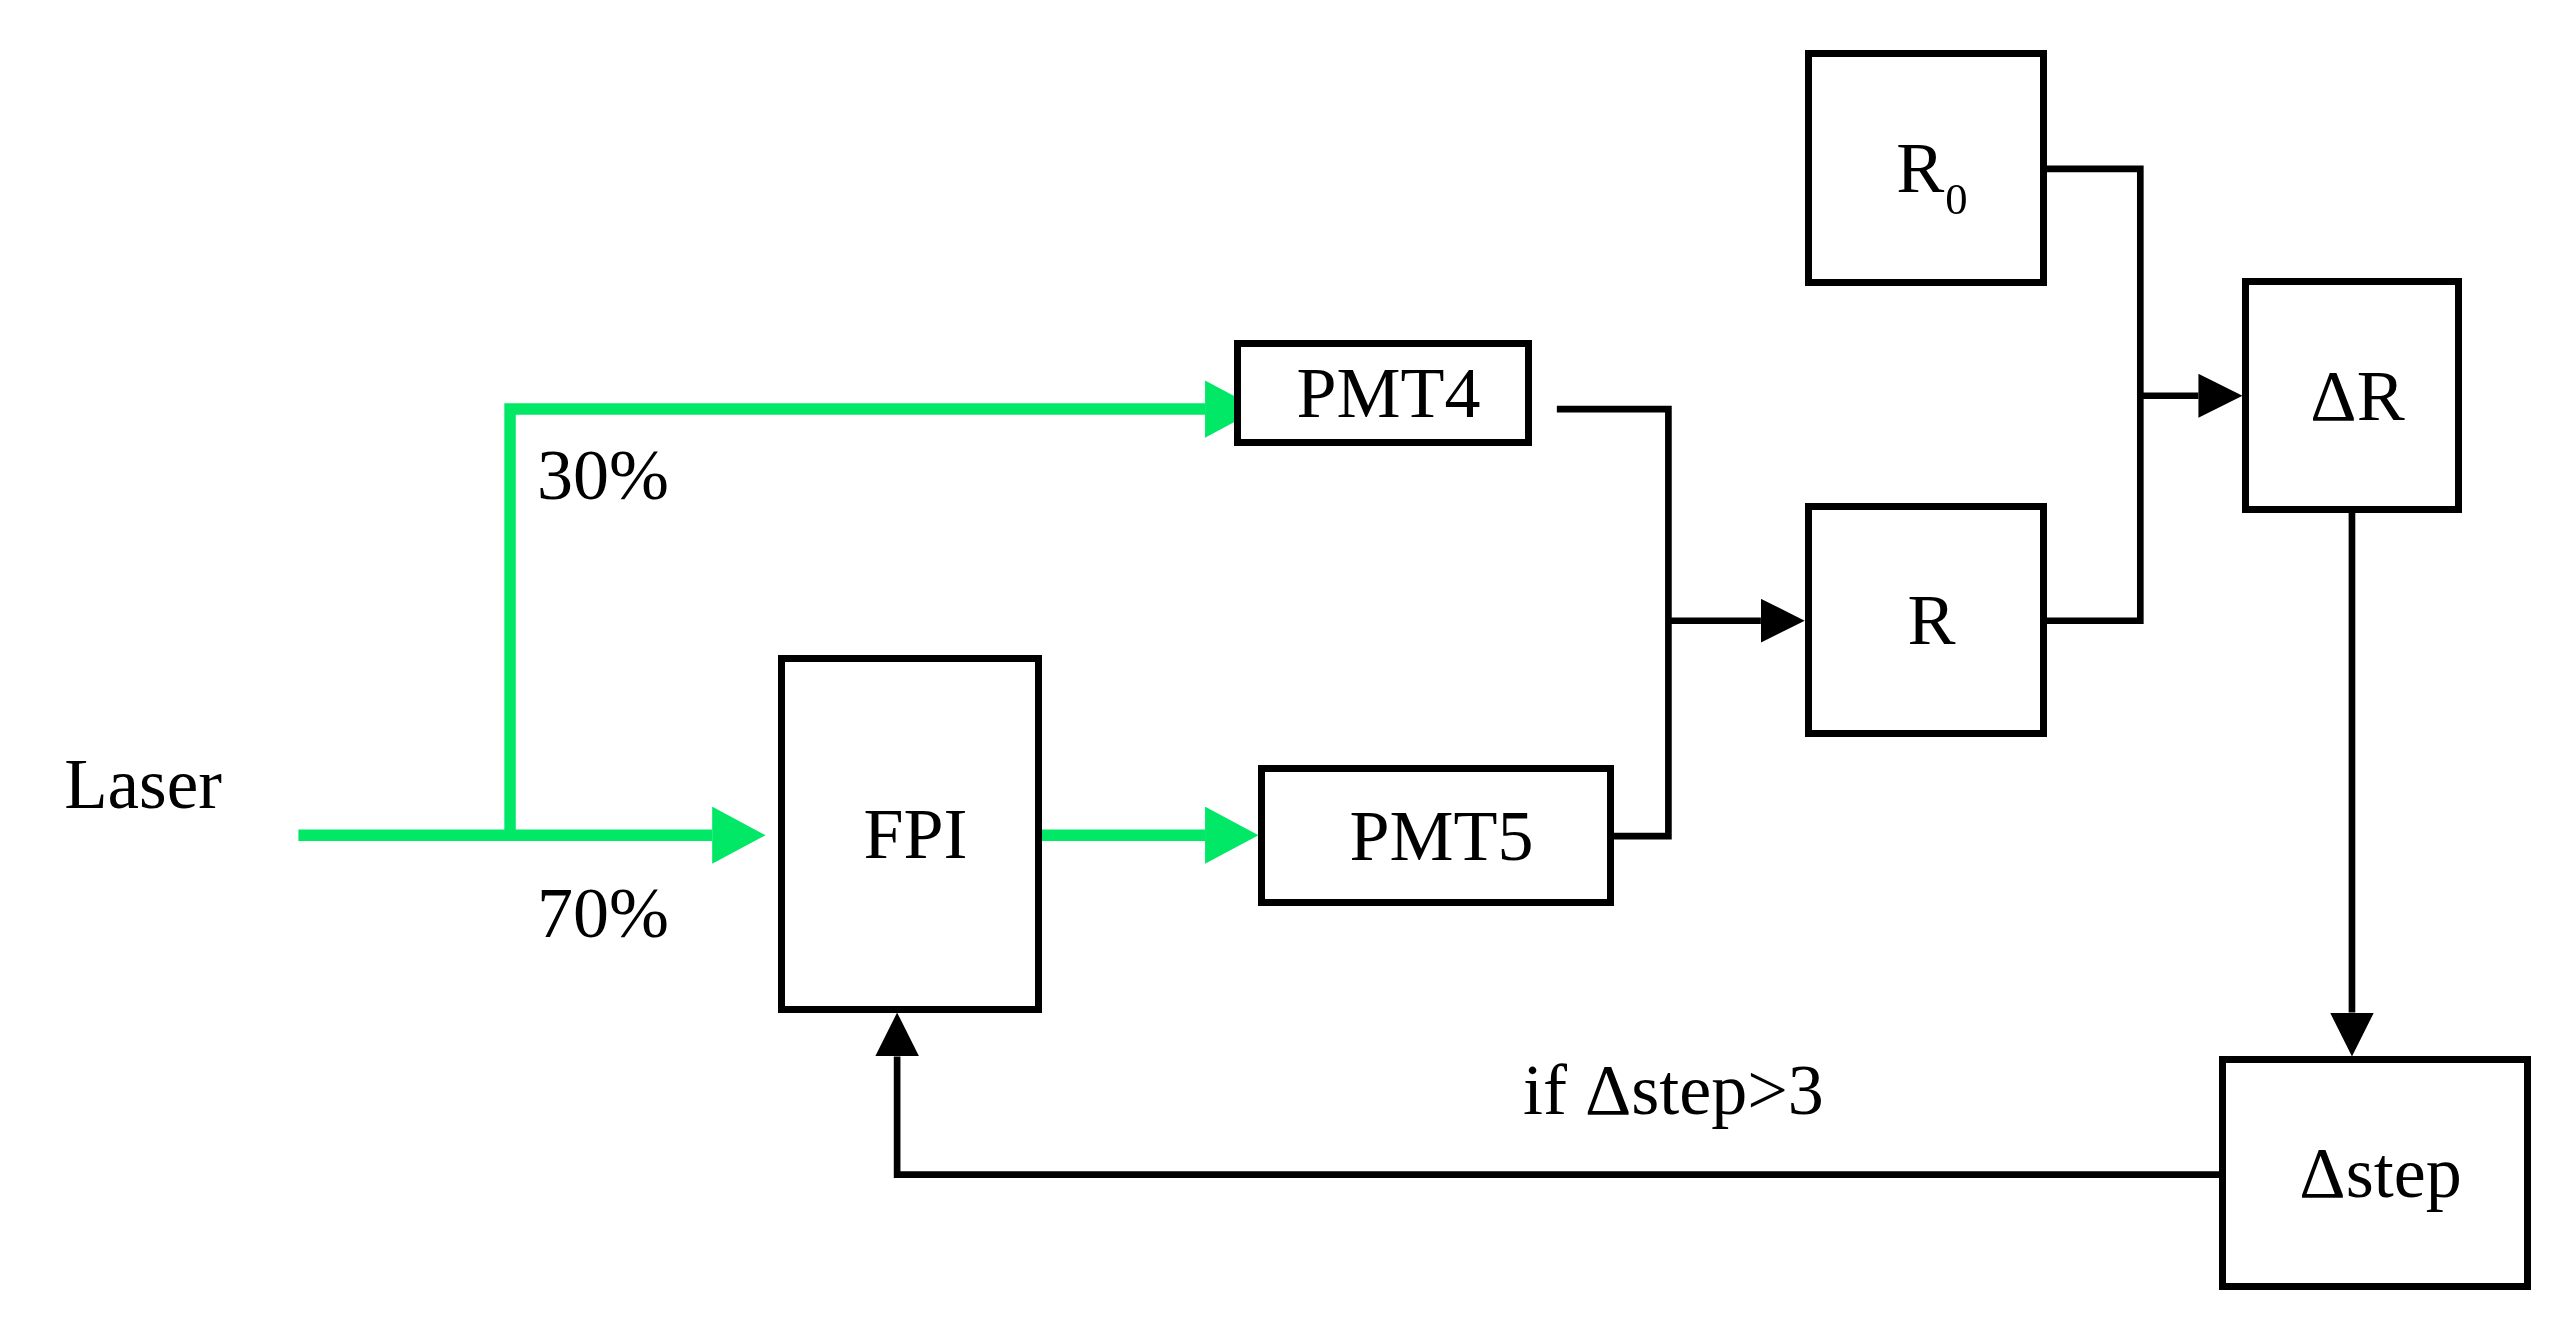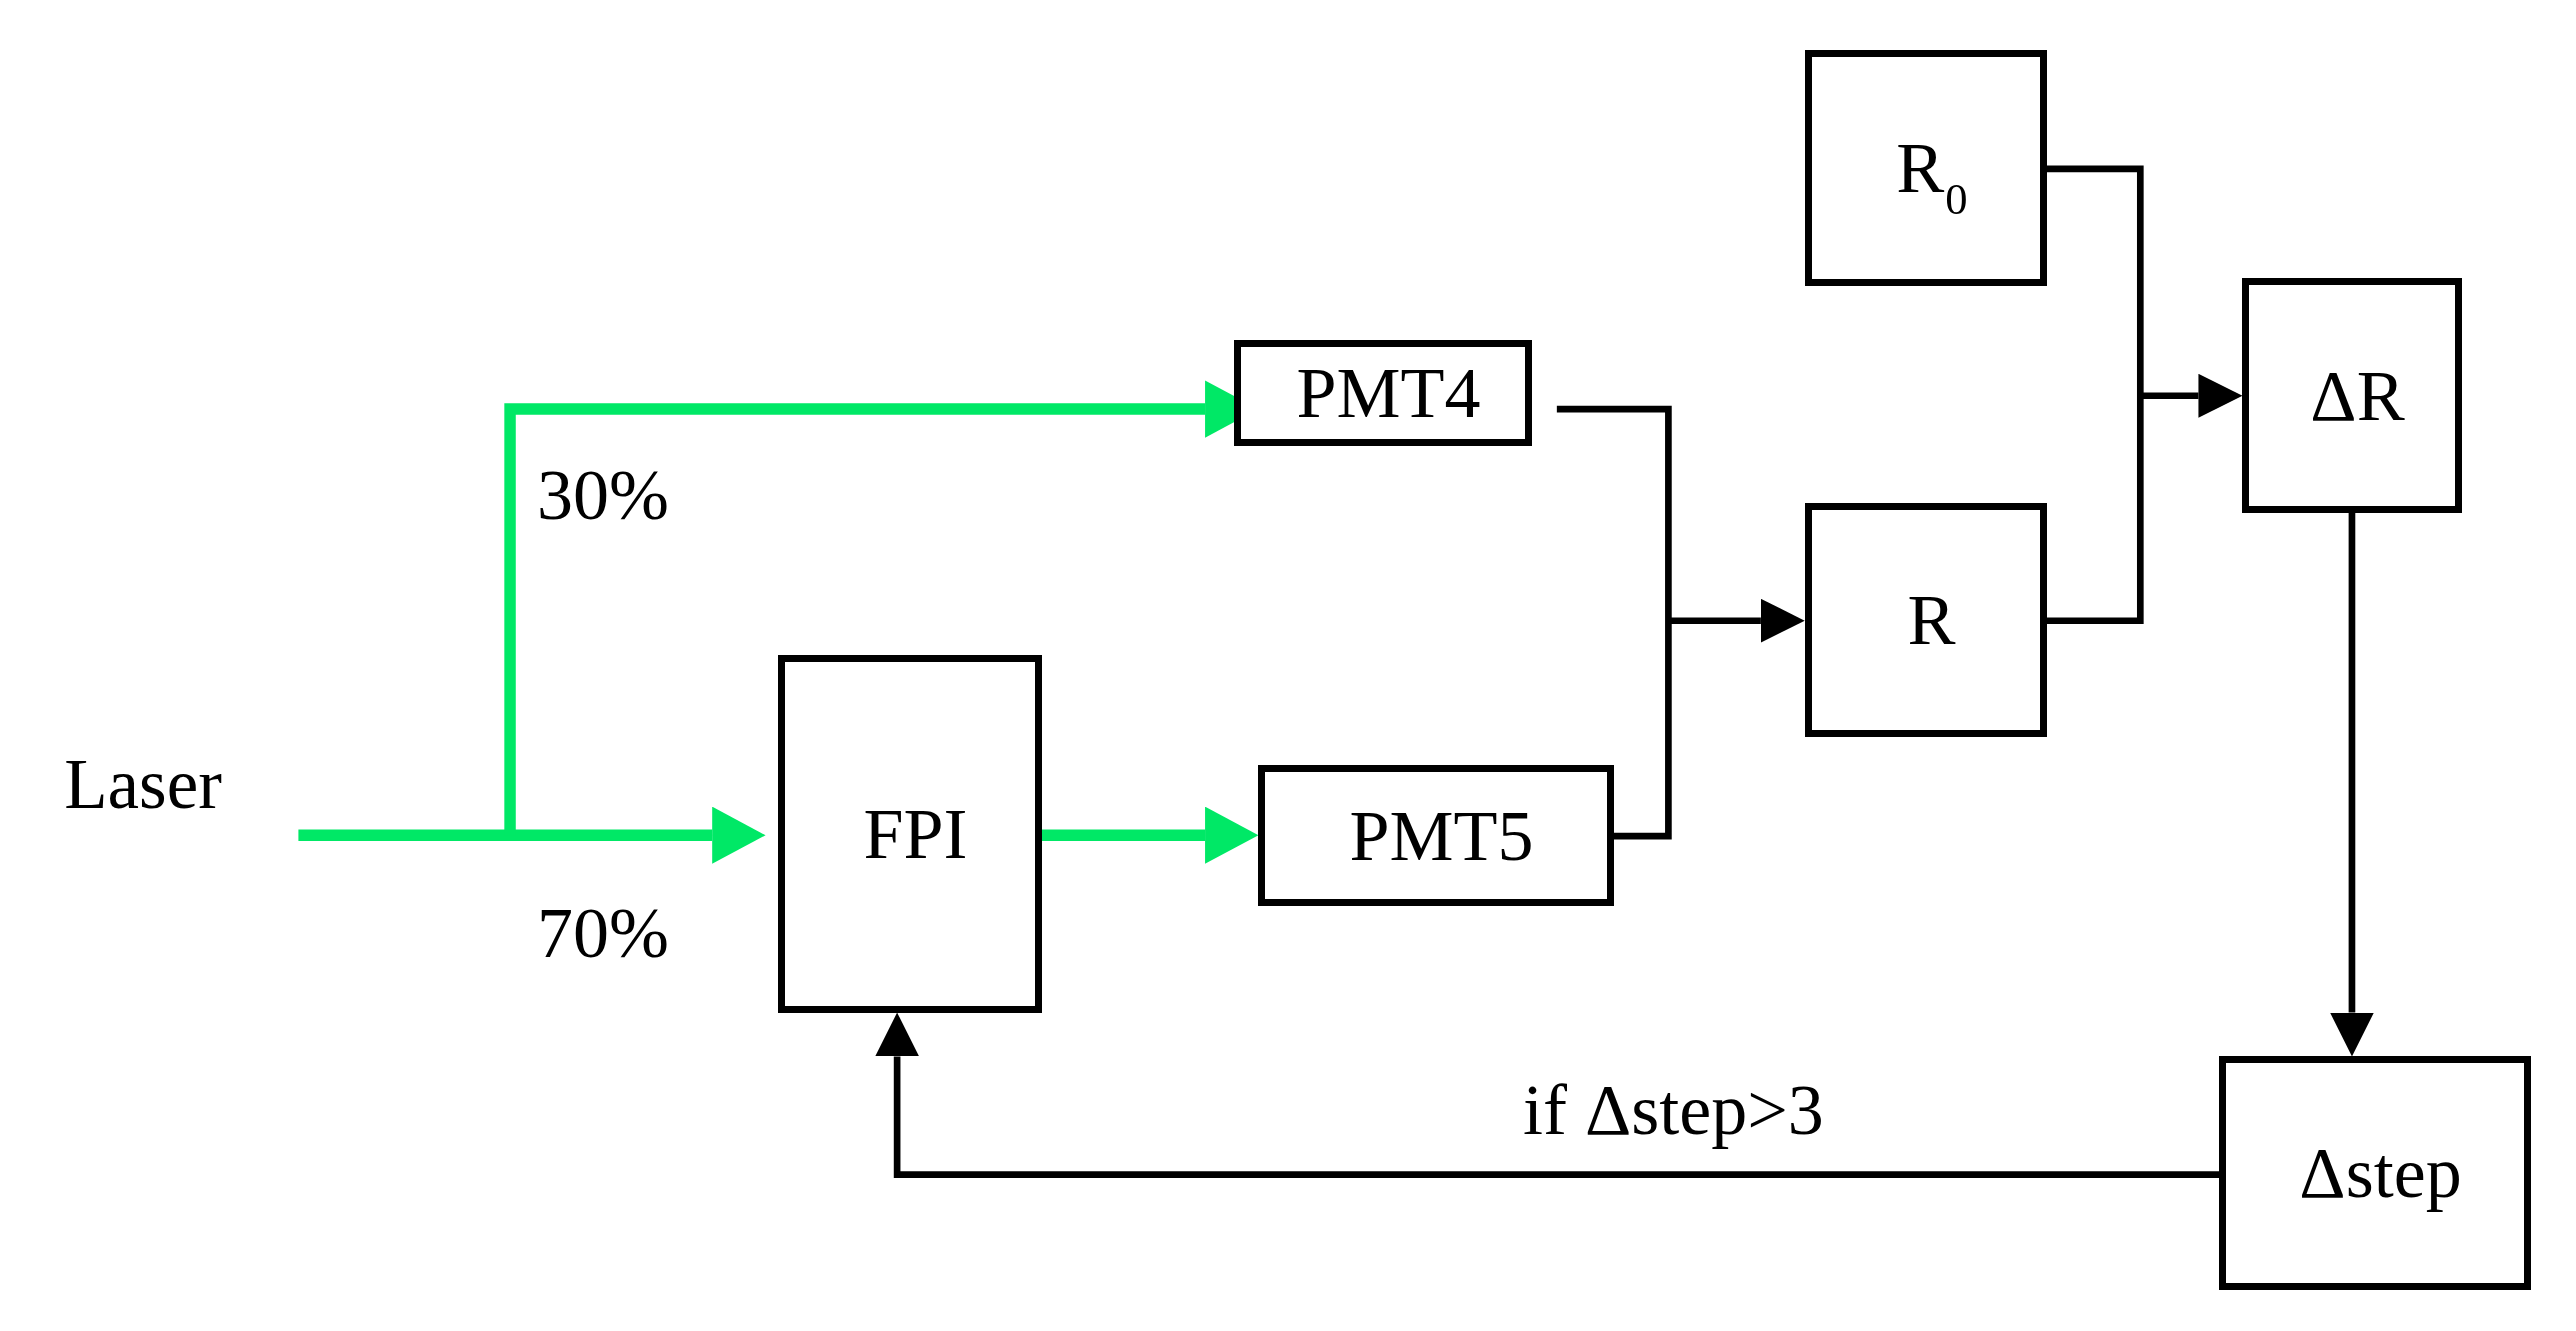--- a/index.html
+++ b/index.html
@@ -41,21 +41,20 @@
     line-height: 0;
     position: relative;
     top: 0.14em;
     left: 0.02em;
   }
   .flabel {
     position: absolute;
     font-size: 72px;
     line-height: 1;
     white-space: nowrap;
-    margin-top: 20px;
   }
   .laser {
     position: absolute;
     left: 24px;
     top: 736px;
     width: 238px;
     text-align: center;
     font-size: 71px;
     line-height: 1.36;
   }

